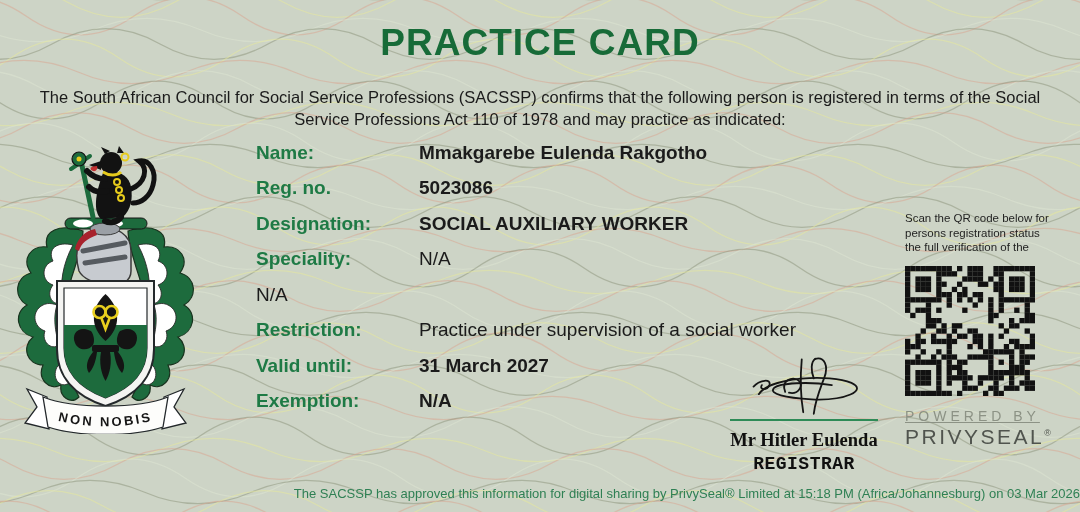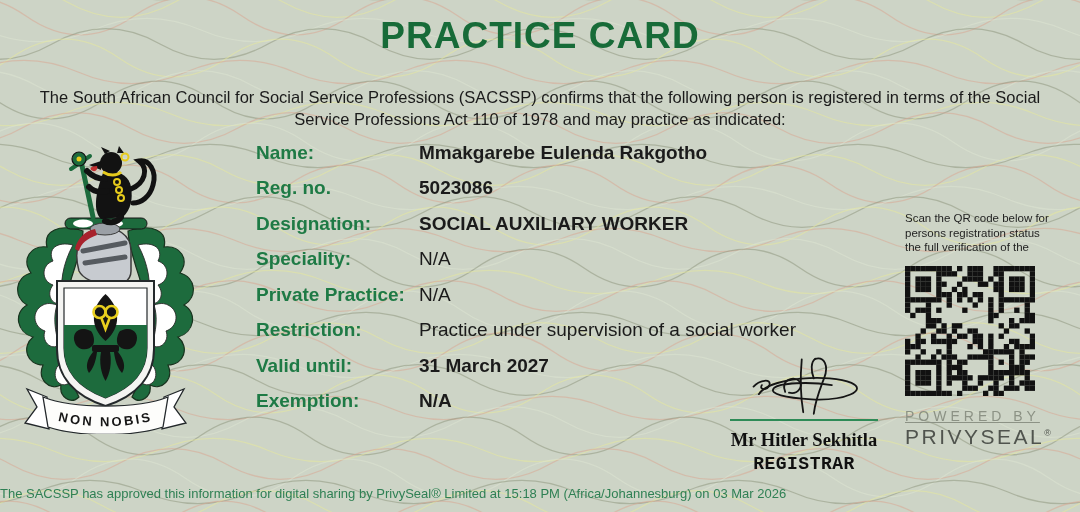--- a/index.html
+++ b/index.html
@@ -8,21 +8,21 @@
     --signature-line-green:#2e8b57; --powered-gray:#8c9285; --brand-gray:#50544e;
   }
   html,body{margin:0;padding:0;}
   .card{
     position:relative; width:1080px; height:512px; overflow:hidden;
     background:var(--background);
     font-family:"Liberation Sans",sans-serif;
   }
   .waves{position:absolute; left:0; top:0; width:1080px; height:512px;}
   .title{
-    position:absolute; top:15px; left:0; width:100%; margin:0;
+    position:absolute; top:22px; left:0; width:100%; margin:0;
     text-align:center; font-size:37px; font-weight:bold; letter-spacing:1px;
     color:var(--title-green);
   }
   .subtitle{
     position:absolute; top:87px; left:50%; transform:translateX(-50%);
     width:1040px; text-align:center; font-size:16.5px; line-height:21.5px;
     color:var(--text-dark); margin:0;
   }
   .crest{position:absolute; left:13px; top:144px; width:185px; height:290px;}
   .fields{position:absolute; left:208px; top:135px;}
@@ -37,21 +37,21 @@
     font-size:18.5px; color:#101010;}
   .sigtitle{margin-top:3px; font-family:Liberation Mono, monospace; font-weight:bold;
     font-size:18px; letter-spacing:0.5px; color:#101010;}
   .qrpanel{position:absolute; left:905px; top:211px; width:165px; text-align:left;}
   .qrtext{font-size:11.5px; line-height:14.5px; color:#1f1f1f;}
   .qrbox{margin:11px auto 5px; width:130px; height:130px;}
   .powered{color:var(--powered-gray); font-size:14px; letter-spacing:4px; margin-top:3px;text-decoration:underline;}
   .brand{color:var(--brand-gray); font-size:21px; font-weight:normal; letter-spacing:2.5px; margin-top:1px;}
   .brand sup{font-size:9px; vertical-align:super;}
   .footer{
-    position:absolute; bottom:11px; left:0; width:100%; text-align:left;
+    position:absolute; bottom:11px; left:0; width:100%; text-align:right;
     font-size:13px; color:var(--footer-green);
   }
 </style>
 </head>
 <body>
 
 <div class="card">
 
   <svg class="waves" id="waves" viewBox="0 0 1080 512" preserveAspectRatio="none">
       <path d="M-432,-12 Q-378,-35.400000000000006 -324,-12 Q-270,11.400000000000002 -216,-12 Q-162,-35.400000000000006 -108,-12 Q-54,11.400000000000002 0,-12 Q54,-35.400000000000006 108,-12 Q162,11.400000000000002 216,-12 Q270,-35.400000000000006 324,-12 Q378,11.400000000000002 432,-12 Q486,-35.400000000000006 540,-12 Q594,11.400000000000002 648,-12 Q702,-35.400000000000006 756,-12 Q810,11.400000000000002 864,-12 Q918,-35.400000000000006 972,-12 Q1026,11.400000000000002 1080,-12 Q1134,-35.400000000000006 1188,-12 Q1242,11.400000000000002 1296,-12" stroke="#8f987f" stroke-opacity="0.55" stroke-width="1.3" fill="none"></path>
@@ -197,21 +197,20 @@
     </div>
     <div class="frow">
       <span class="flabel">Designation:</span>
       <span class="fvalue b">SOCIAL AUXILIARY WORKER</span>
     </div>
     <div class="frow">
       <span class="flabel">Speciality:</span>
       <span class="fvalue">N/A</span>
     </div>
     <div class="frow">
-      <span class="flabel">Private Practice:</span>
       <span class="fvalue">N/A</span>
     </div>
     <div class="frow">
       <span class="flabel">Restriction:</span>
       <span class="fvalue">Practice under supervision of a social worker</span>
     </div>
     <div class="frow">
       <span class="flabel">Valid until:</span>
       <span class="fvalue b">31 March 2027</span>
     </div>
@@ -226,21 +225,21 @@
       <g stroke="#151515" stroke-width="2.4" fill="none" stroke-linecap="round">
         <path d="M18,42 C26,33 42,31 39,40 C36,47 25,47 29,40"></path>
         <path d="M25,52 C40,29 120,25 148,37 C170,47 140,61 95,59 C60,57 38,52 45,44 C52,37 92,35 122,40"></path>
         <path d="M60,49 C54,34 70,27 78,34 C85,41 77,53 65,50"></path>
         <path d="M82,6 C80,28 80,52 84,76"></path>
         <path d="M100,5 C112,2 118,14 112,30 C106,46 100,60 98,78"></path>
         <path d="M100,5 C94,9 94,21 98,31"></path>
       </g>
     </svg>
     <div class="sigline"></div>
-    <div class="signame">Mr Hitler Sekhitla</div>
+    <div class="signame">Mr Hitler Eulenda</div>
     <div class="sigtitle">REGISTRAR</div>
   </div>
 
   <div class="qrpanel">
     <div class="qrtext">
       <div>Scan the QR code below for</div>
       <div>persons registration status</div>
       <div>the full verification of the</div>
     </div>
     <svg class="qrbox" id="qr" viewBox="0 0 25 25">

